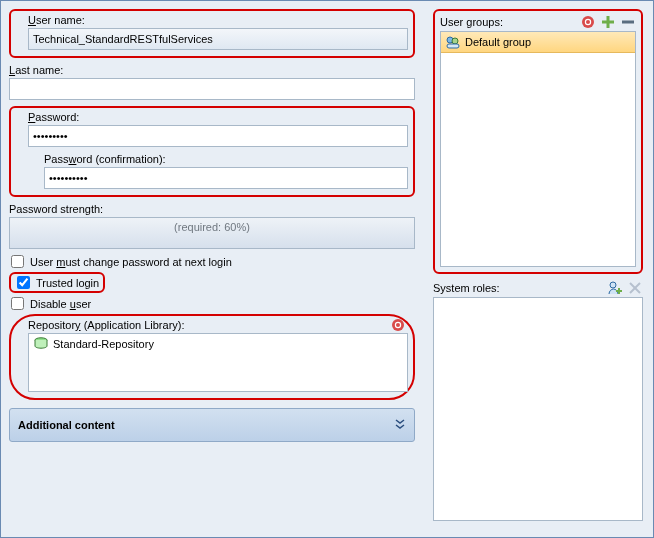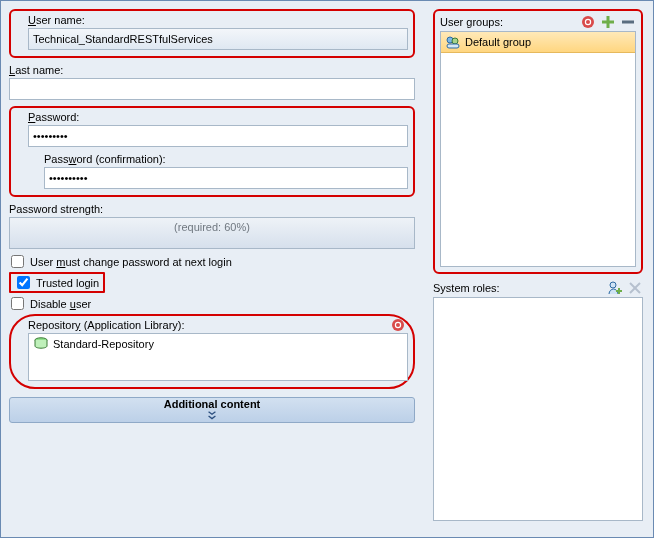--- a/index.html
+++ b/index.html
@@ -33,21 +33,21 @@
     text-align: center; color: #707880;
     line-height: 18px; position: relative;
   }
   .highlight {
     border: 2px solid #d40000; border-radius: 6px;
     padding: 3px 5px 6px 17px; margin-bottom: 6px;
   }
   .check-row { margin: 4px 0; display: flex; align-items: flex-end; }
   .check-row input { margin: 0 6px 0 2px; }
   .inline-highlight {
-    border: 2px solid #d40000; border-radius: 1px; padding: 2px 4px;
+    border: 2px solid #d40000; border-radius: 6px; padding: 2px 4px;
     display: inline-flex; align-items: center;
   }
   .list-box {
     width: 100%; background: #fff; border: 1px solid #a8b8c8;
     overflow: hidden;
   }
   .list-item {
     display: flex; align-items: center; padding: 2px 4px;
   }
   .list-item.selected {
@@ -58,24 +58,23 @@
     display: flex; align-items: center; justify-content: space-between;
     margin-bottom: 1px;
   }
   .iconbar { display: flex; gap: 4px; align-items: center; }
   .iconbtn { width:16px; height:16px; display:inline-flex; align-items:center; justify-content:center; cursor:pointer; }
   .iconbtn.disabled { opacity:.45; cursor:default; }
   .underline-accel { text-decoration: underline; }
   .add-content {
     background: linear-gradient(#d2e0f0,#bcd0e8);
     border: 1px solid #8fa9c7; border-radius: 3px;
-    height: 26px; display: flex; align-items:center; justify-content: space-between;
+    height: 34px; display: flex; align-items:center; justify-content: space-between;
     padding: 0 8px; font-weight: bold; cursor: pointer;
     margin-top: 8px;
-    flex-direction: column;
   }
   .req-marker {
     position:absolute; right:8px;
     width:14px; height:14px;
   }
 </style>
 </head>
 <body>
 
 <div class="left-col">
@@ -140,21 +139,21 @@
 
   <div class="highlight" style="position:relative;border-radius:26px;">
     <label class="field-label">
       <span>Repositor</span><span class="underline-accel">y</span><span> (Application Library):</span>
     </label>
     <svg class="req-marker" style="top:2px;" viewBox="0 0 14 14">
         <circle cx="7" cy="7" r="6" fill="#d94b4b"></circle>
         <circle cx="7" cy="7" r="3.2" fill="#fff"></circle>
         <circle cx="7" cy="7" r="2" fill="#d94b4b"></circle>
       </svg>
-    <div class="list-box" style="height:48px;">
+    <div class="list-box" style="height:59px;">
       <div class="list-item">
         <svg width="16" height="16" viewBox="0 0 16 16">
             <ellipse cx="8" cy="4" rx="6" ry="2.2" fill="#8fe08a" stroke="#3a7a36"></ellipse>
             <path d="M2 4v6c0 1.2 2.7 2.2 6 2.2s6-1 6-2.2V4" fill="#bff0ba" stroke="#3a7a36"></path>
           </svg>
         <span style="margin-left:4px;">Standard-Repository</span>
       </div>
     </div>
   </div>
 

